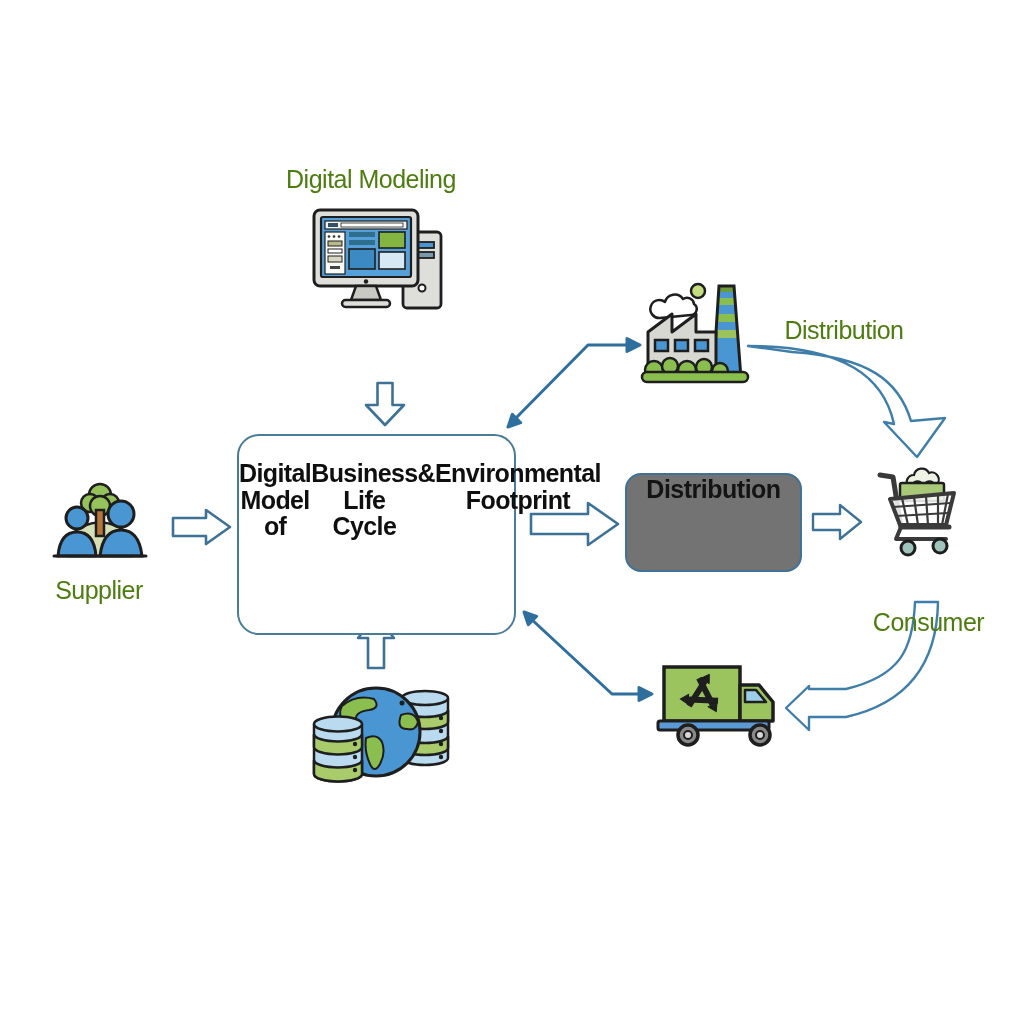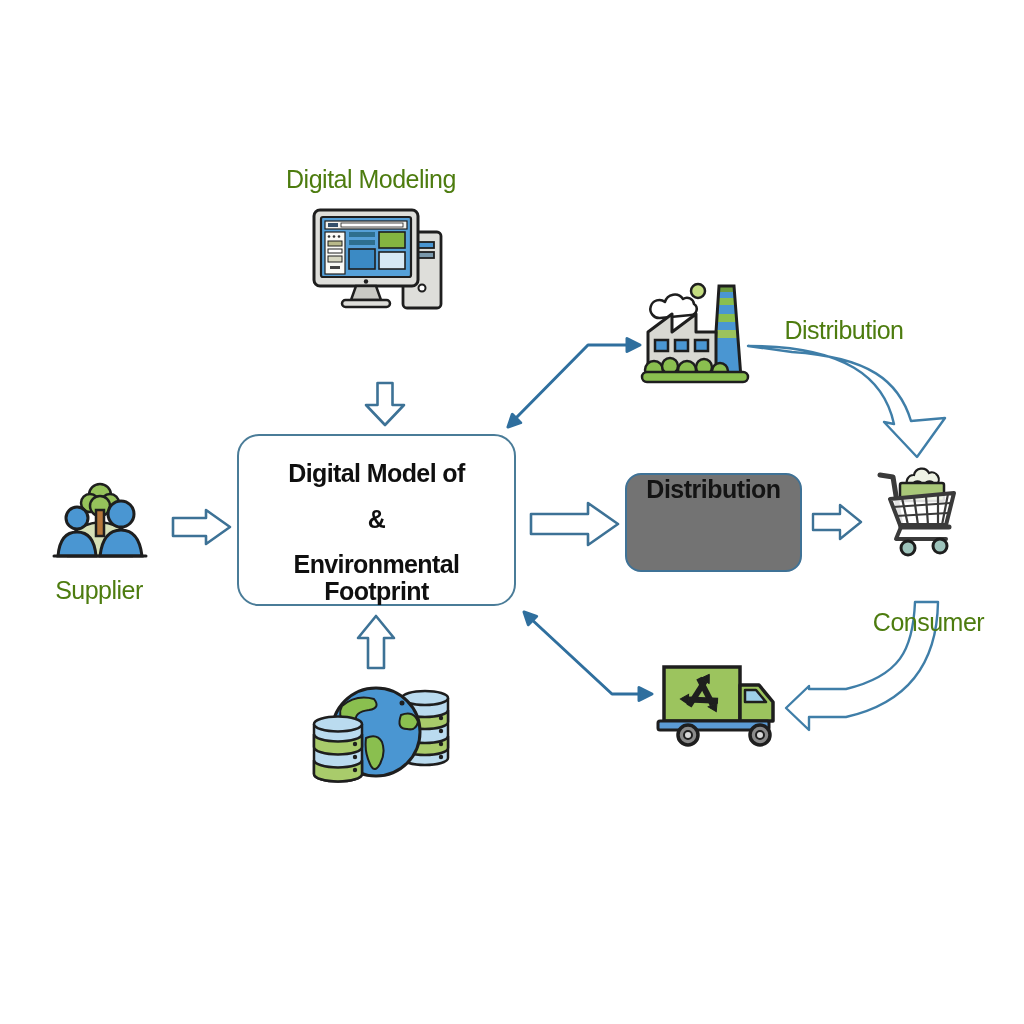--- a/index.html
+++ b/index.html
@@ -5,23 +5,23 @@
   html,body{margin:0;padding:0;background:#fff;}
   .canvas{
     position:relative;width:1024px;height:1024px;background:#ffffff;overflow:hidden;
     font-family:"Liberation Sans",sans-serif;color:#1b1b1b;
   }
   .abs{position:absolute;}
   .label{
     font-size:25px;letter-spacing:-0.5px;color:#4d7c0f;text-align:center;line-height:27px;
   }
   .center-box{
-    position:absolute;left:237px;top:434px;width:279px;height:172px;
+    position:absolute;left:237px;top:434px;width:279px;height:201px;
     border:2.5px solid #4a7c98;border-radius:22px;background:#fff;box-sizing:border-box;
-    display:flex;flex-direction:column;justify-content:space-between;padding-top:24px;
+    display:flex;justify-content:space-between;padding-top:24px;
   }
   .center-box .bx{
     font-size:25px;font-weight:bold;letter-spacing:-0.6px;line-height:26.5px;
     color:#0f0f0f;text-align:center;
   }
   .dist-box{
     position:absolute;left:625px;top:473px;width:177px;height:99px;
     border:2.2px solid #3f7296;border-radius:16px;background:#737373;box-sizing:border-box;
     display:flex;align-items:flex-start;justify-content:center;
   }
@@ -104,20 +104,21 @@
       <path d="M48,80 h20 l5,14 h-30 z" fill="#c9c9c4" stroke-width="2.5"></path>
       <rect x="34" y="94" width="48" height="7" rx="3.5" fill="#dededa" stroke-width="2.5"></rect>
     </g>
   </svg>
 
   <div class="abs label" style="left:270px;top:311px;width:200px;">
   </div>
 
   <div class="center-box">
     <div class="bx">Digital Model of</div>
+    <div class="bx">Business Life Cycle</div>
     <div class="bx">&amp;</div>
     <div class="bx">Environmental Footprint</div>
   </div>
 
   <svg class="abs" style="left:50px;top:478px" width="100" height="96" viewBox="0 0 100 96">
     <g stroke="#1e1e1e">
       <path d="M18,78 Q14,48 50,44 Q86,48 82,78 Z" fill="#d6e0b6" stroke-width="2.5"></path>
       <g fill="#96c25b" stroke-width="2.5">
         <circle cx="50" cy="17" r="11"></circle>
         <circle cx="40" cy="25" r="9"></circle>

